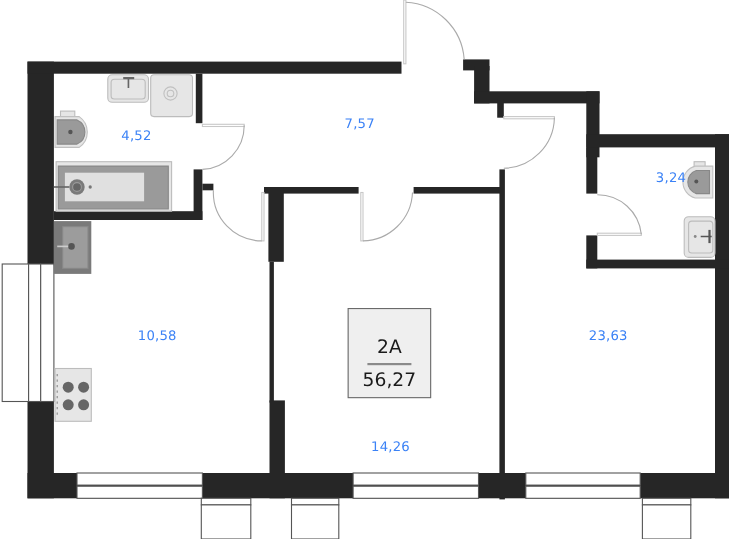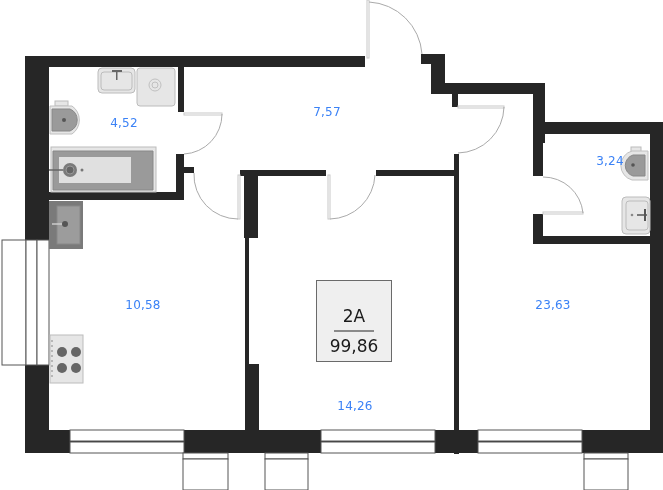--- a/index.html
+++ b/index.html
@@ -177,14 +177,14 @@
 <div class="label" style="left:124px; top:123px;">4,52</div>
 <div class="label" style="left:327px; top:112px;">7,57</div>
 <div class="label" style="left:610px; top:161px;">3,24</div>
 <div class="label" style="left:143px; top:305px;">10,58</div>
 <div class="label" style="left:355px; top:390px;margin-top:16px;">14,26</div>
 <div class="label" style="left:553px; top:305px;">23,63</div>
 
 <div class="badge">
   <div class="type">2A</div>
   <div class="rule"></div>
-  <div class="area">99,86</div>
+  <div class="area">56,27</div>
 </div>
 
 </body></html>

